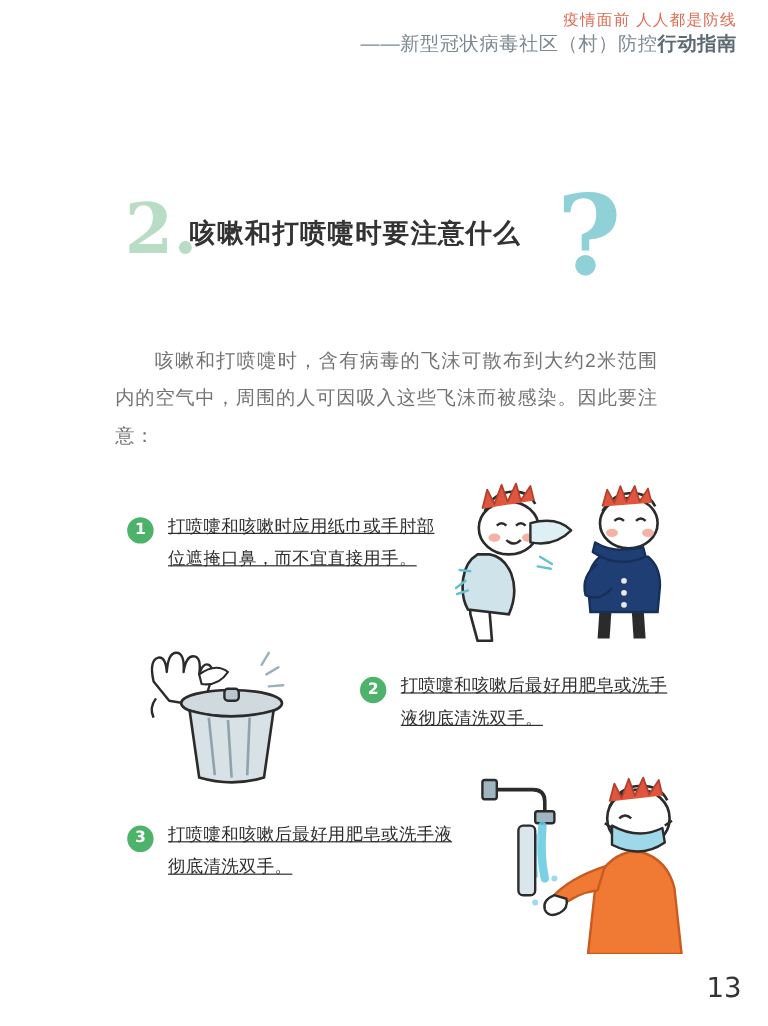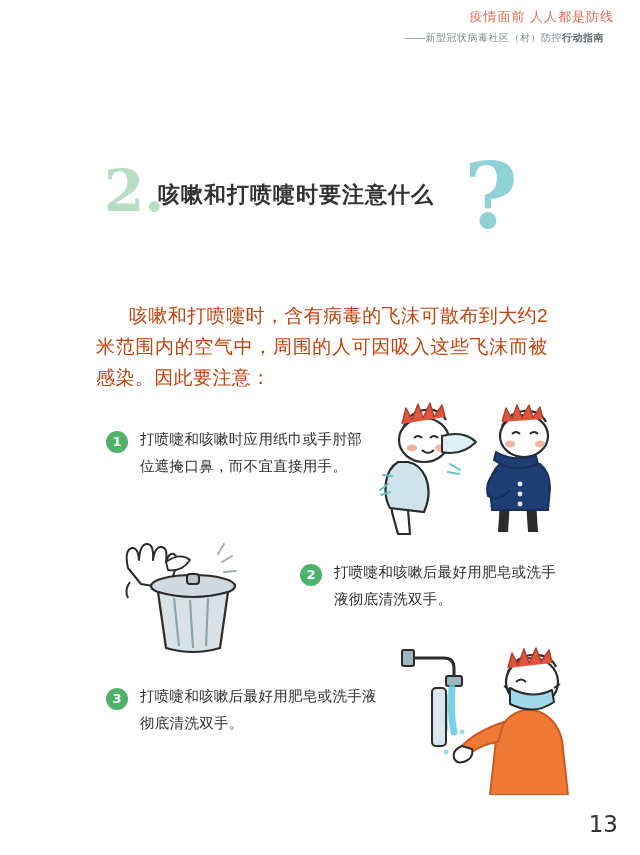--- a/index.html
+++ b/index.html
@@ -26,24 +26,24 @@
     text-align: right;
   }
   .header-line1 {
     font-size: 13px;
     color: #e06a52;
     letter-spacing: 1px;
     padding-right: 26px;
     line-height: 18px;
   }
   .header-line2 {
-    font-size: 10px;
+    font-size: 16px;
     color: #7d8a91;
     letter-spacing: 0.5px;
-    padding-right: 36px;
+    padding-right: 26px;
     line-height: 20px;
     margin-top: 2px;
   }
   .header-line2 .bold {
     font-weight: bold;
     color: #5d6a72;
   }
 
   
   .section-head {
@@ -79,26 +79,26 @@
     font-size: 92px;
     font-weight: bold;
     color: #8fd1d6;
     font-family: "DejaVu Serif", serif;
     line-height: 92px;
   }
 
   
   .intro {
     position: absolute;
-    top: 300px;
+    top: 286px;
     left: 96px;
     width: 452px;
-    font-size: 19px;
+    font-size: 16px;
     line-height: 31px;
-    color: #c2410c;
+    color: #737373;
     text-align: justify;
     text-indent: 33px;
     letter-spacing: 0.4px;
   }
 
   
   .bullet {
     position: absolute;
     width: 22px;
     height: 22px;
@@ -110,20 +110,21 @@
     text-align: center;
     line-height: 22px;
     font-family: "DejaVu Sans", sans-serif;
   }
   .item-text {
     position: absolute;
     font-size: 14.5px;
     line-height: 27px;
     color: #2e2e2e;
     letter-spacing: 0.3px;
+    text-decoration: underline;
   }
 
   .item1-bullet { left: 106px; top: 431px; }
   .item1-text   { left: 140px; top: 426px; width: 225px; }
 
   .item2-bullet { left: 300px; top: 564px; }
   .item2-text   { left: 334px; top: 559px; width: 225px; }
 
   .item3-bullet { left: 106px; top: 688px; }
   .item3-text   { left: 140px; top: 683px; width: 240px; }

